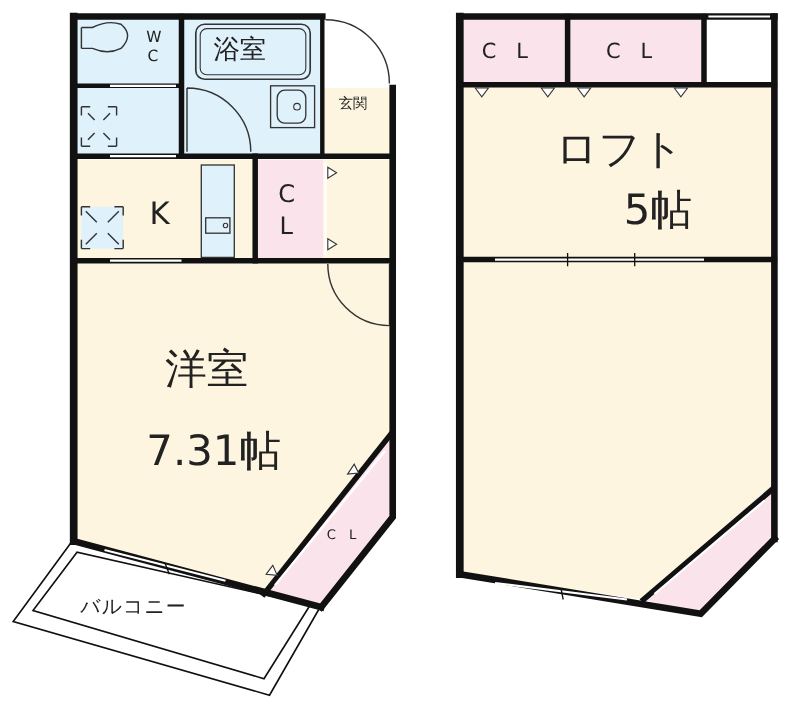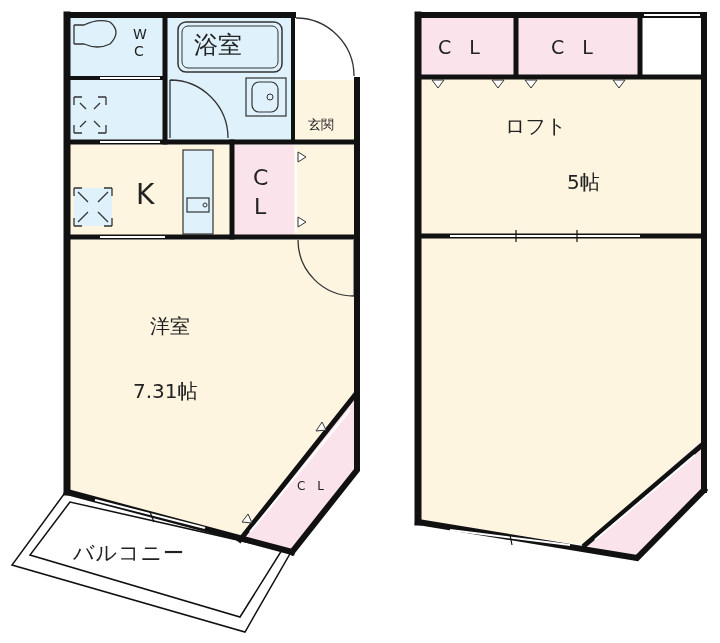--- a/index.html
+++ b/index.html
@@ -1,19 +1,19 @@
 <!DOCTYPE html>
 <html><head>
 <meta charset="utf-8">
 <style>
   html,body{margin:0;padding:0;background:#ffffff;}
   body{width:720px;height:643px;position:relative;overflow:hidden;font-family:"DejaVu Sans","Liberation Sans",sans-serif;}
   svg{position:absolute;left:0;top:0;}
   .lbl{position:absolute;color:#222;white-space:nowrap;line-height:1;}
-  .big{font-size:20px;}
+  .big{font-size:38px;}
   .mid{font-size:26px;text-align:right;}
   .sm{font-size:19px;letter-spacing:6px;}
   .xs{font-size:13px;}
   .tiny{font-size:12px;letter-spacing:4px;}
 </style>
 </head>
 <body>
 
 <svg width="720" height="643" viewBox="0 0 720 643">
 
@@ -121,25 +121,25 @@
     <polygon points="492,80 498,88 504,80"></polygon>
     <polygon points="525,80 531,88 537,80"></polygon>
     <polygon points="613,80 619,88 625,80"></polygon>
   </g>
   <path d="M516,230 L516,242 M577,230 L577,242 M510,535 L512,545" stroke="#111" stroke-width="1.2"></path>
 </svg>
 
 <div class="lbl xs" style="left:133px;top:27px;font-size:14px;">W</div>
 <div class="lbl xs" style="left:134px;top:44px;font-size:14px;">C</div>
 <div class="lbl mid" style="left:194px;top:33px;font-size:24px;">浴室</div>
-<div class="lbl xs" style="left:308px;top:118px;text-align:right;">玄関</div>
+<div class="lbl xs" style="left:308px;top:88px;text-align:right;">玄関</div>
 <div class="lbl big" style="left:136px;top:181px;font-size:28px;">K</div>
 <div class="lbl" style="left:253px;top:167px;font-size:22px;">C</div>
 <div class="lbl" style="left:254px;top:196px;font-size:22px;">L</div>
 <div class="lbl big" style="left:150px;top:316px;text-align:right;">洋室</div>
-<div class="lbl big" style="left:133px;top:381px;">7.31帖</div>
+<div class="lbl big" style="left:133px;top:391px;">7.31帖</div>
 <div class="lbl tiny" style="left:297px;top:480px;">C L</div>
-<div class="lbl" style="left:73px;top:543px;font-size:21px;letter-spacing:1px;">バルコニー</div>
+<div class="lbl" style="left:73px;top:543px;font-size:18px;letter-spacing:1px;">バルコニー</div>
 
 <div class="lbl sm" style="left:438px;top:38px;">C L</div>
 <div class="lbl sm" style="left:551px;top:38px;">C L</div>
 <div class="lbl big" style="left:505px;top:116px;">ロフト</div>
 <div class="lbl big" style="left:527px;top:172px;margin-left:40px;">5帖</div>
 
 </body></html>

